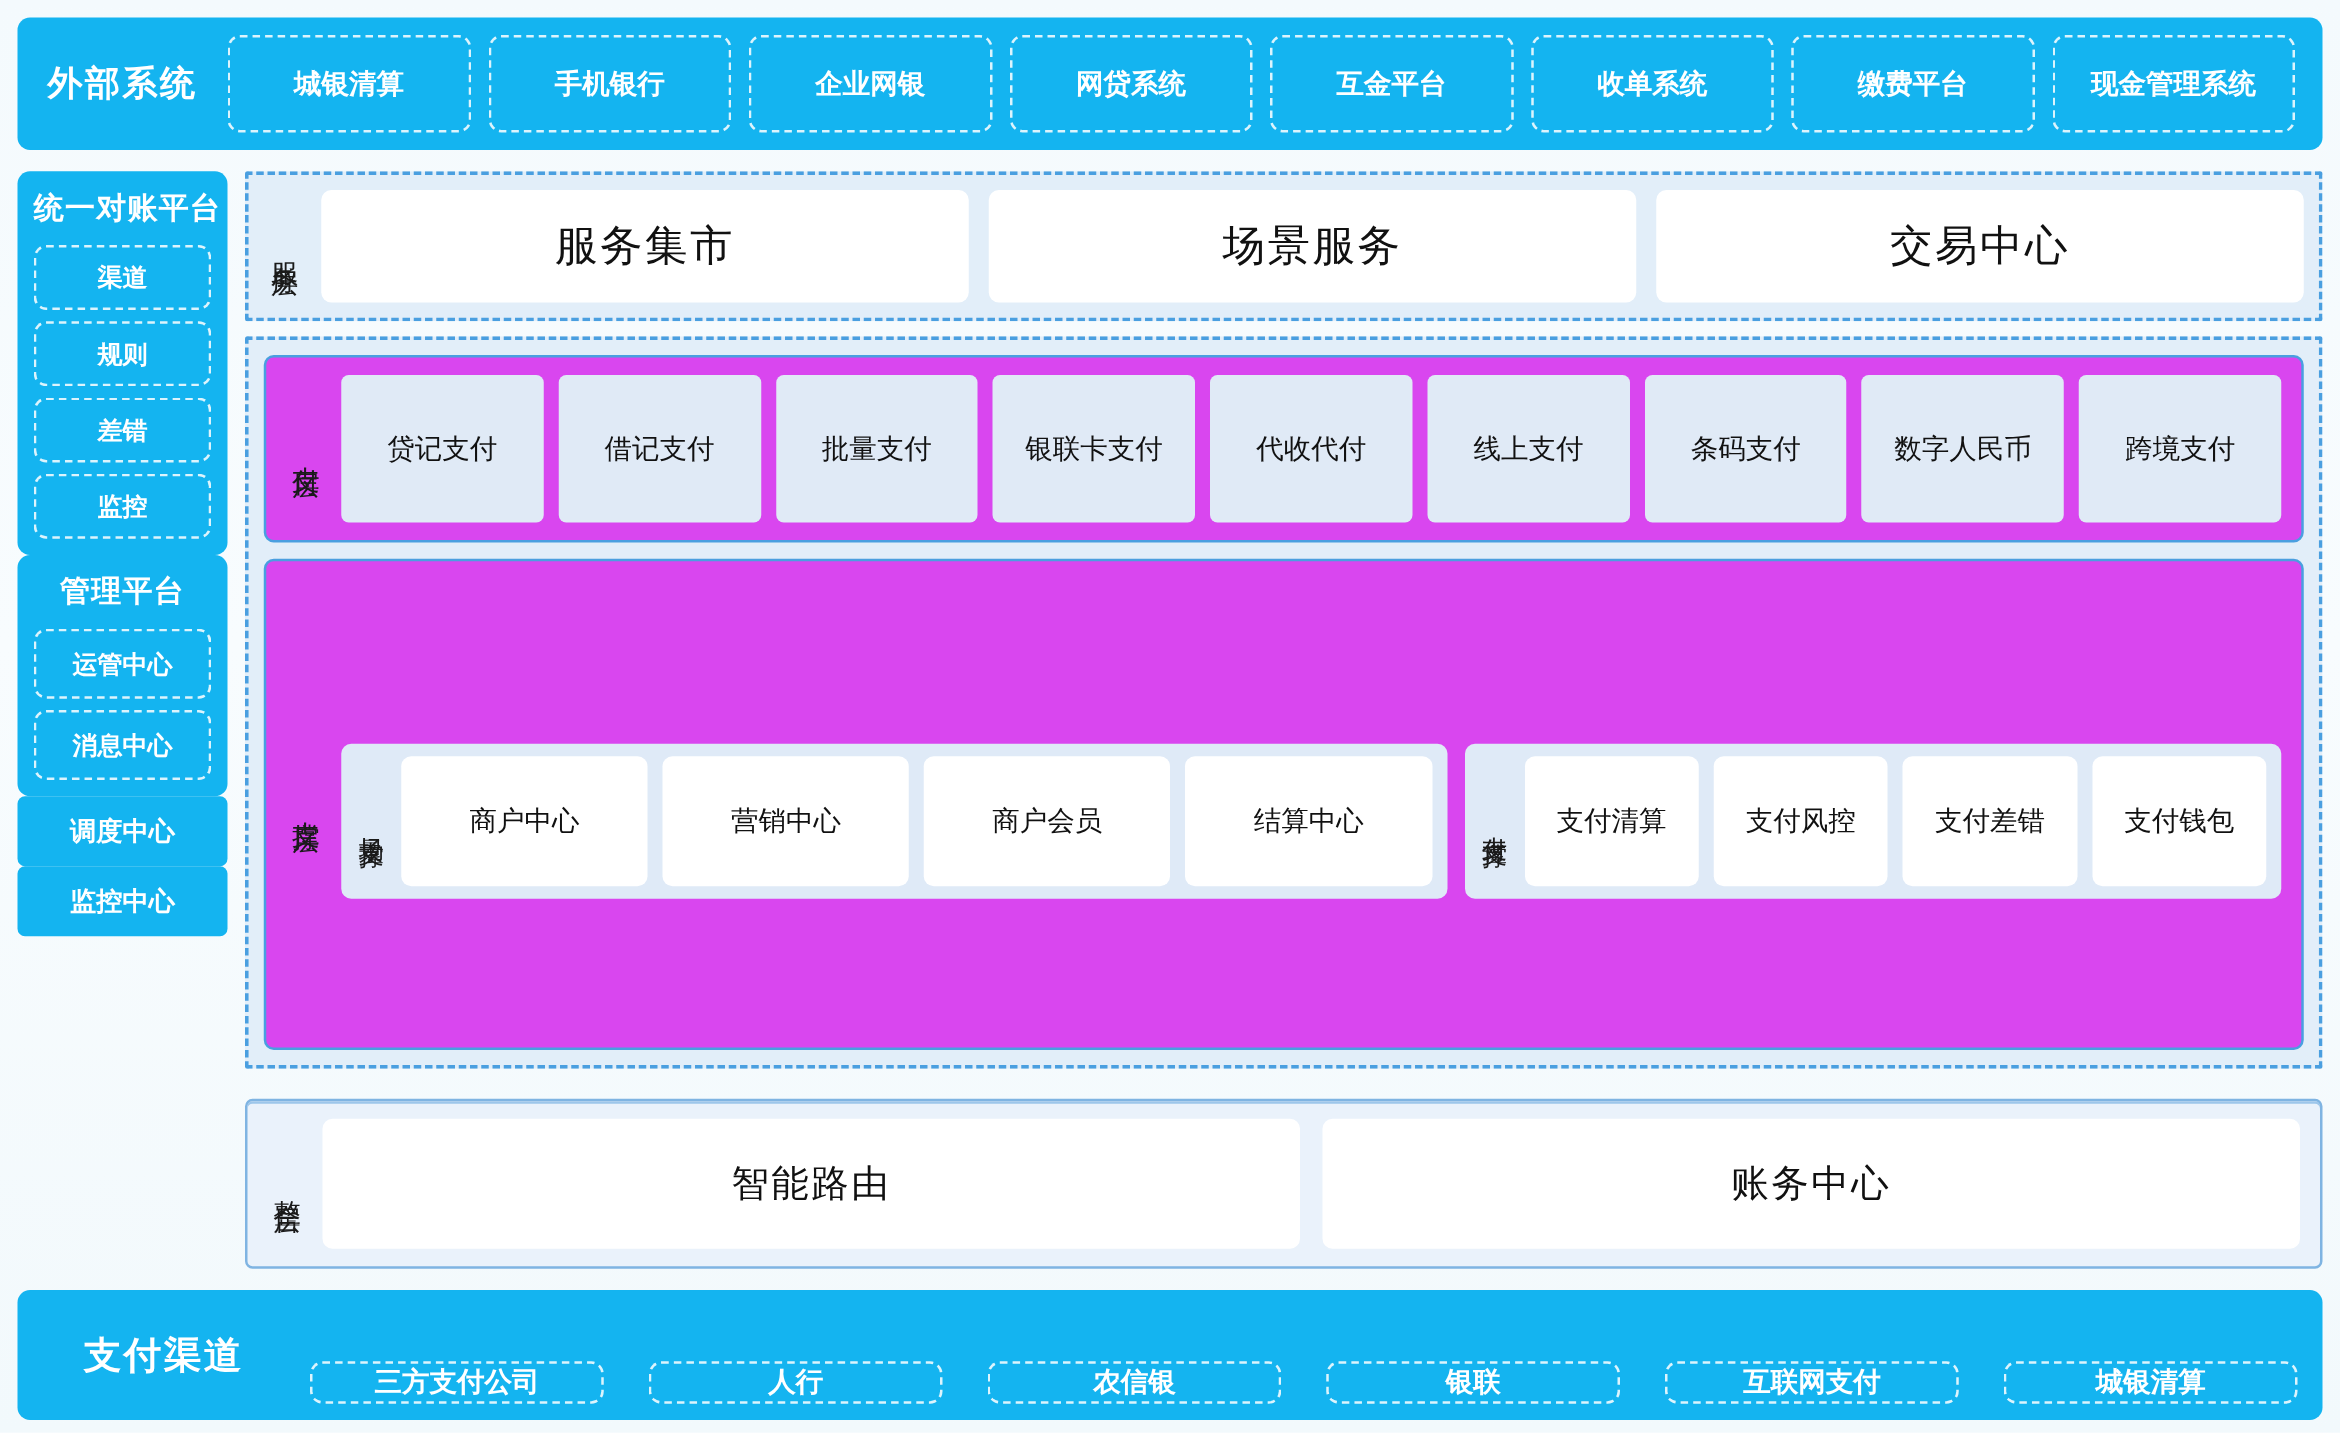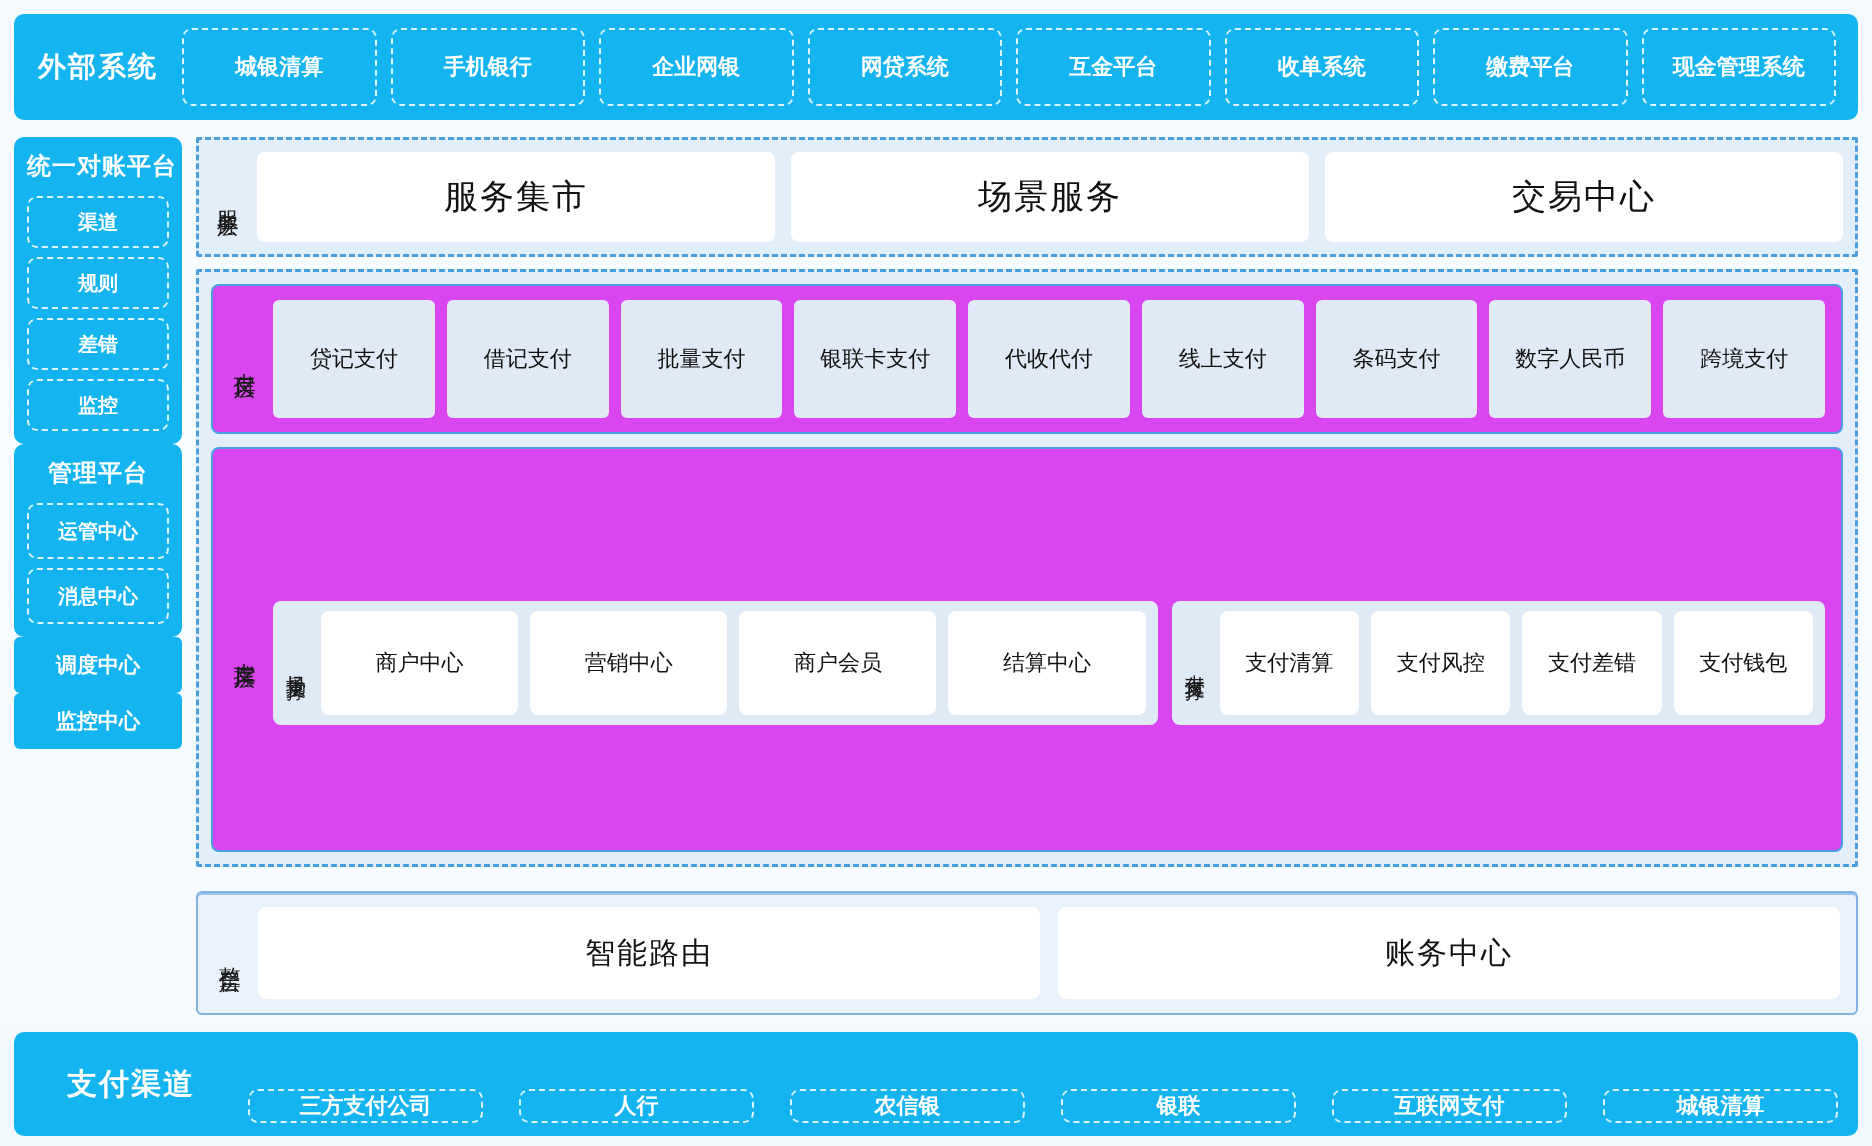--- a/index.html
+++ b/index.html
@@ -161,21 +161,21 @@
     border: 2px solid #7fb4e2;
     border-radius: 6px;
     padding: 14px 16px;
     display: flex; align-items: stretch; gap: 12px;
     flex: 0 0 auto;
     margin-top: 12px;
     box-shadow: inset 0 2px 0 #9dc6ea;
   }
   .integ-panel .vlabel { width: 32px; }
   .integ-cards { display: flex; flex: 1; gap: 18px; }
-  .integ-cards .white-card { font-size: 30px; height: 92px; letter-spacing: 2px; }
+  .integ-cards .white-card { font-size: 30px; height: 104px; letter-spacing: 2px; }
 
   
   .channel-row {
     height: 104px;
     margin-top: 17px;
     flex: 0 0 auto;
     padding-right: 20px;
   }
   .channel-row .bar-title { width: 234px; font-size: 30px; }
   .chan-items { display: flex; flex: 1; gap: 36px; height: 78px; align-items: flex-end; }

